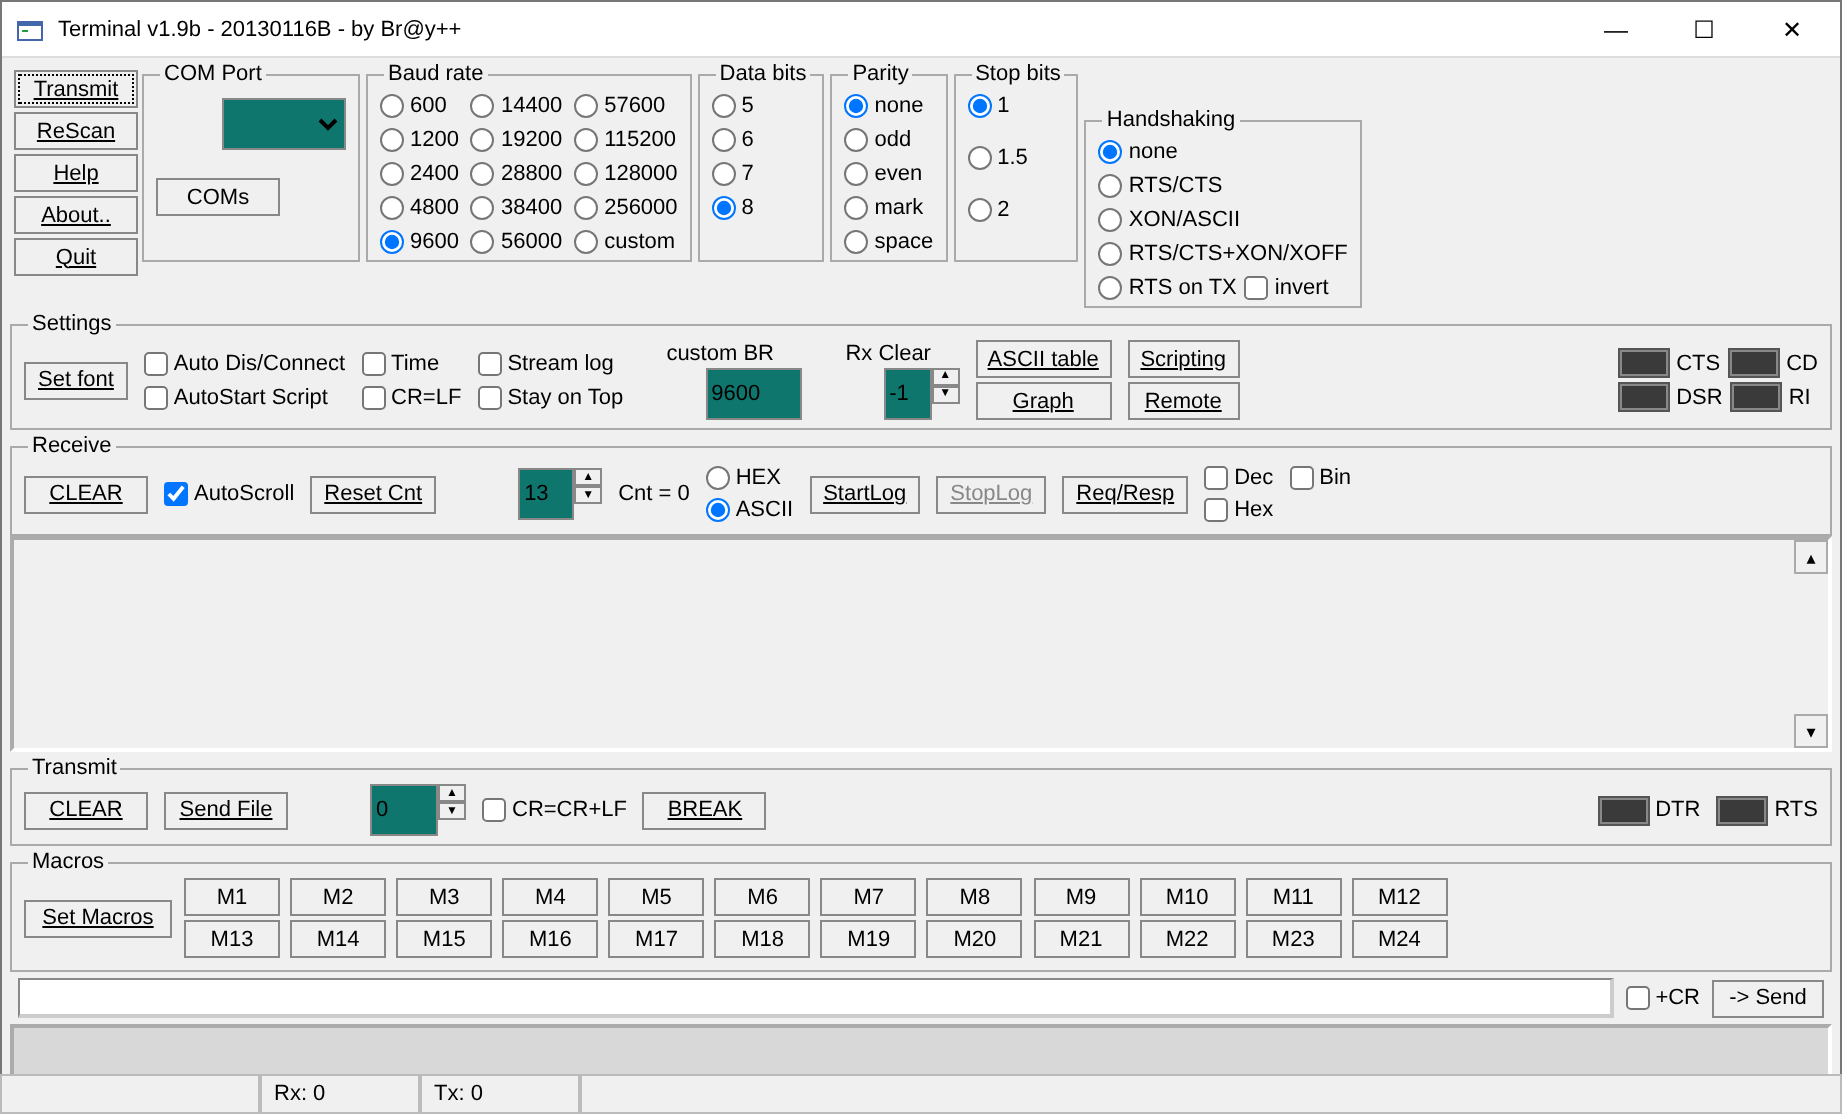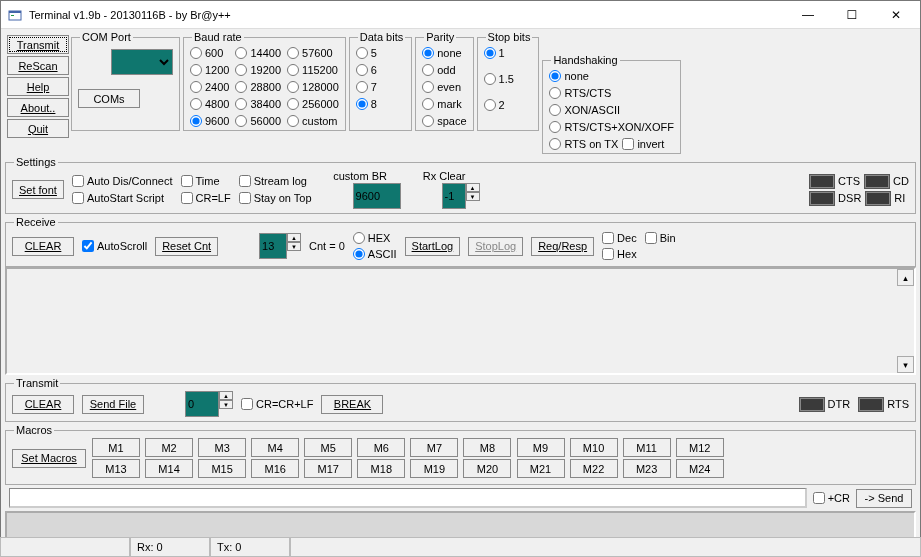--- a/index.html
+++ b/index.html
@@ -385,20 +385,28 @@
       </div>
       <div class="col" style="align-items:center; gap:1px;">
         <span>Rx Clear</span>
         <span class="spinbox">
           <input class="textin" style="width: 24px;" value="-1">
           <span class="spinbtns">
               <div>▲</div>
               <div>▼</div>
             </span>
         </span>
+      </div>
+      <div class="col" style="gap:2px;">
+        <button class="btn underline" style="width:68px;">ASCII table</button>
+        <button class="btn underline" style="width:68px;">Graph</button>
+      </div>
+      <div class="col" style="gap:2px;">
+        <button class="btn underline" style="width:56px;">Scripting</button>
+        <button class="btn underline" style="width:56px;">Remote</button>
       </div>
       <div class="spacer"></div>
       <div class="col" style="gap:2px;">
         <div class="tight-row">
           <span class="led">
               <span class="ledbox"></span>
               <span>CTS</span>
             </span>
           <span class="led">
               <span class="ledbox"></span>

